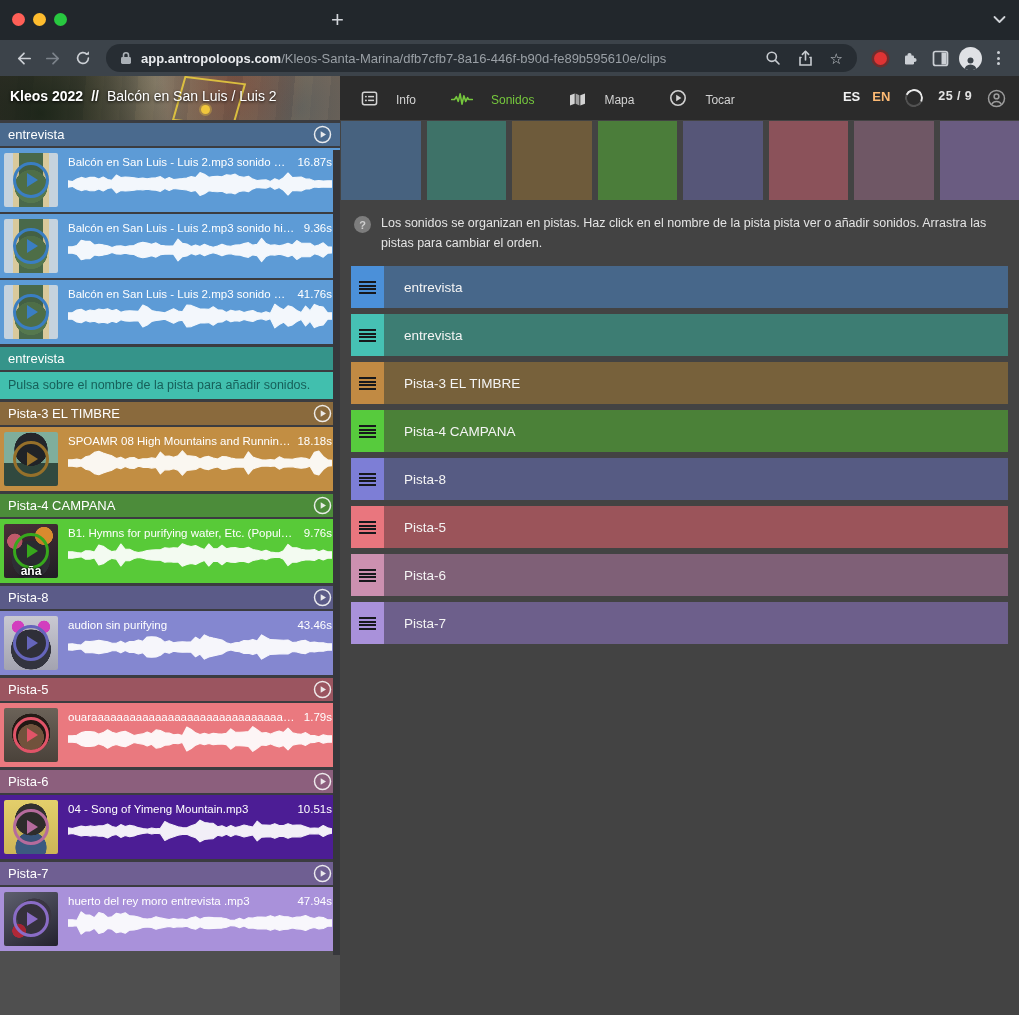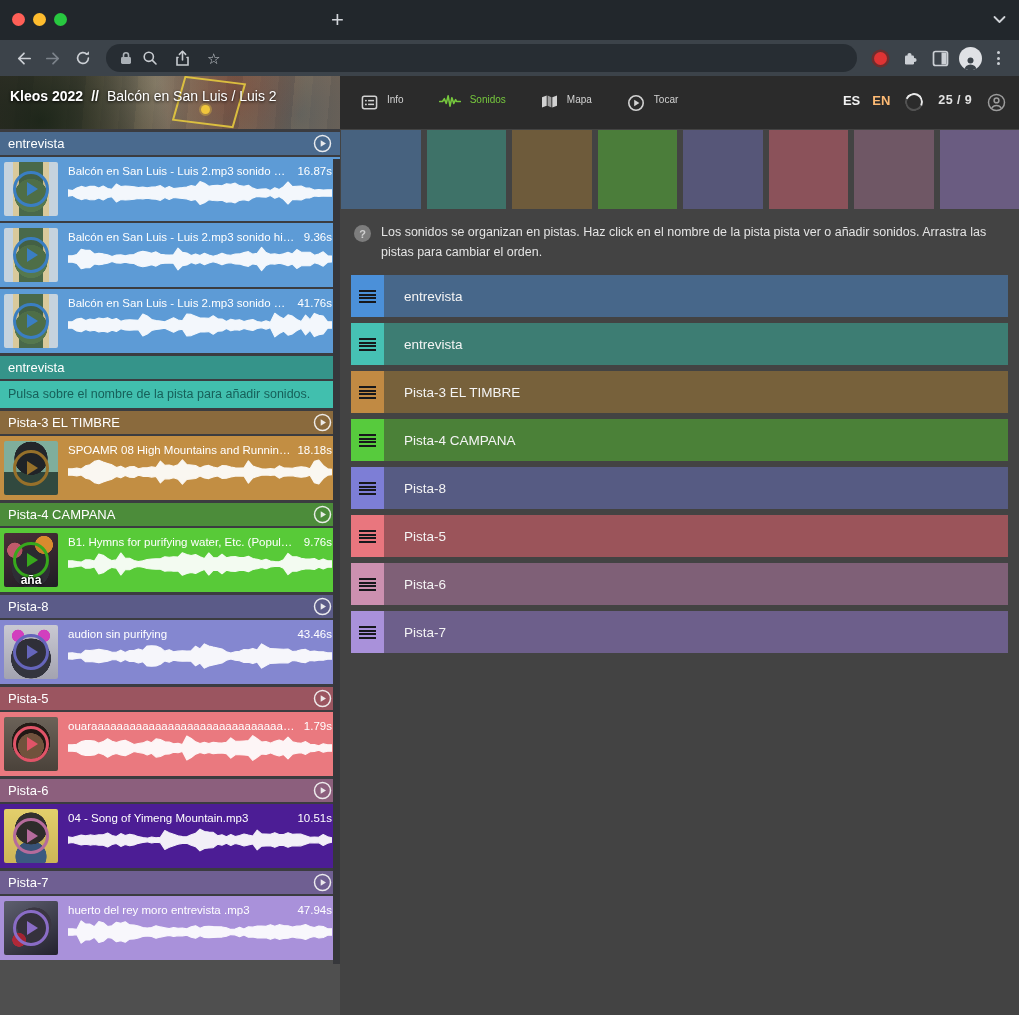--- a/index.html
+++ b/index.html
@@ -31,41 +31,41 @@
   .url b{color:#e8eaed;font-weight:700}
   .pill-right{display:flex;align-items:center;gap:17px;color:#c7cbd0;flex:none;margin-left:10px}
   .star-glyph{font-size:15px;line-height:1;color:#c7cbd0}
   .record-wrap{width:30px;display:flex;justify-content:center;flex:none}
   .record-dot{width:13px;height:13px;border-radius:50%;background:#df3434;box-shadow:0 0 0 2.5px #6d2d2d}
   .avatar-circle{width:23px;height:23px;border-radius:50%;background:#dfe1e5;display:flex;align-items:flex-end;justify-content:center;overflow:hidden}
   .kebab{display:flex;flex-direction:column;gap:2.5px;align-items:center;width:26px}
   .kebab i{width:3px;height:3px;border-radius:50%;background:#ccd0d5}
 
   
-  .app-header{height:53px;display:flex}
+  .app-header{height:44px;display:flex}
   .banner{width:340px;position:relative;overflow:hidden;background:#8d7c6c;flex:none}
   .banner-photo{position:absolute;inset:0;background:
       radial-gradient(circle at 12% 85%,rgba(36,54,32,.95),rgba(36,54,32,0) 42%),
       radial-gradient(circle at 68% 25%,rgba(176,88,66,.55),transparent 32%),
       radial-gradient(circle at 88% 72%,rgba(88,108,118,.5),transparent 26%),
       radial-gradient(circle at 46% 15%,rgba(214,198,168,.65),transparent 42%),
       repeating-linear-gradient(95deg,#97826f 0 18px,#897767 18px 34px,#a18a72 34px 52px)}
   .banner-dark{position:absolute;inset:0;background:linear-gradient(90deg,rgba(22,26,20,.72),rgba(22,26,20,.35) 42%,rgba(0,0,0,.18))}
   .banner-outline{position:absolute;left:178px;top:3px;width:58px;height:42px;border:2px solid #e6c93e;
       transform:rotate(7deg) skewX(-9deg);opacity:.9}
   .banner-pin{position:absolute;left:201px;top:29px;width:9px;height:9px;border-radius:50%;
       background:#f0c63c;box-shadow:0 0 0 2px rgba(240,198,60,.35)}
   .banner-title{position:relative;z-index:2;color:#fff;font-size:14px;line-height:40px;padding-left:10px;
       white-space:nowrap;text-shadow:0 1px 3px rgba(0,0,0,.9)}
   .banner-title b{font-weight:700}
   .banner-title .sep{margin:0 8px;font-weight:700}
 
   .navbar{flex:1;background:#2b2b2b;display:flex;align-items:center;padding:0 13px 0 21px;min-width:0}
   .nav-items{display:flex;gap:35px}
-  .nav-item{display:flex;align-items:flex-start;gap:9px;color:#d2d2d2;font-size:10px;cursor:default}
+  .nav-item{display:flex;align-items:flex-end;gap:18px;color:#d2d2d2;font-size:12px;cursor:default}
   .nav-item.active{color:#76c83d}
   .nav-right{margin-left:auto;display:flex;align-items:flex-start;gap:15px}
   .lang{font-size:13px;font-weight:700}
   .lang.on{color:#f2f2f2}.lang.off{color:#fdba74}
   .spinner{width:14px;height:14px;border-radius:50%;border:2.5px solid rgba(255,255,255,.18);
       border-top-color:#e9e9e9;border-right-color:#e9e9e9;transform:rotate(-20deg)}
   .counter{font-size:12.5px;color:#e3e3e3;font-weight:700;letter-spacing:.4px}
   .account{color:#9c9c9c}
 
   
@@ -171,20 +171,21 @@
         </svg>
     </span>
 
     <div class="url-pill">
       <span class="lock">
         <svg width="12" height="14" viewBox="0 0 12 14">
             <rect x="1" y="6" width="10" height="7" rx="1.4" fill="currentColor"></rect>
             <path d="M3.5 6 V4.2 a2.5 2.5 0 0 1 5 0 V6" fill="none" stroke="currentColor" stroke-width="1.6"></path>
           </svg>
       </span>
+      <span class="url"><b>app.antropoloops.com</b><span>/Kleos-Santa-Marina/dfb7cfb7-8a16-446f-b90d-fe89b595610e/clips</span></span>
       <span class="pill-right">
         <span>
           <svg width="16" height="16" viewBox="0 0 16 16">
               <circle cx="6.8" cy="6.8" r="4.6" fill="none" stroke="currentColor" stroke-width="1.6"></circle>
               <path d="M10.4 10.4 L14 14" stroke="currentColor" stroke-width="1.6" stroke-linecap="round"></path>
             </svg>
         </span>
         <span>
           <svg width="15" height="17" viewBox="0 0 15 17">
               <path d="M7.5 1.5 V10" stroke="currentColor" stroke-width="1.6" stroke-linecap="round"></path>

